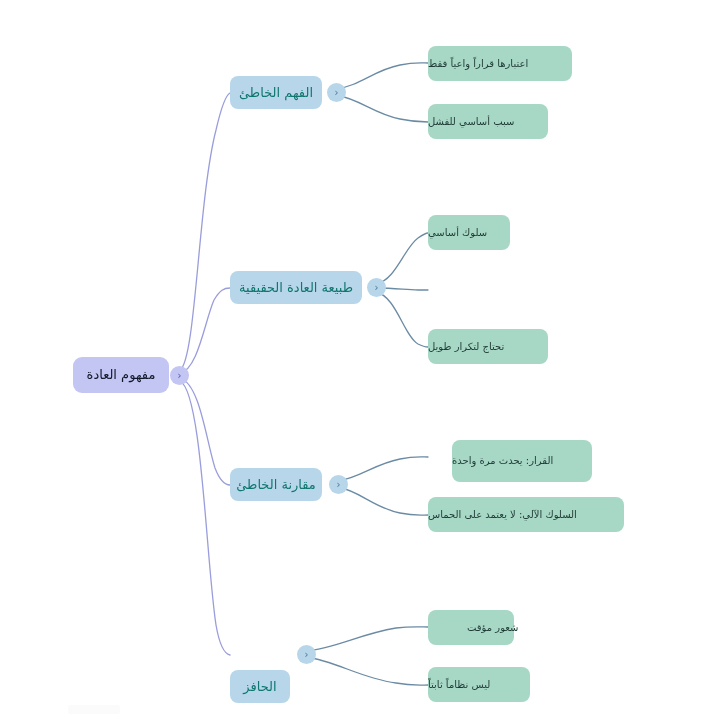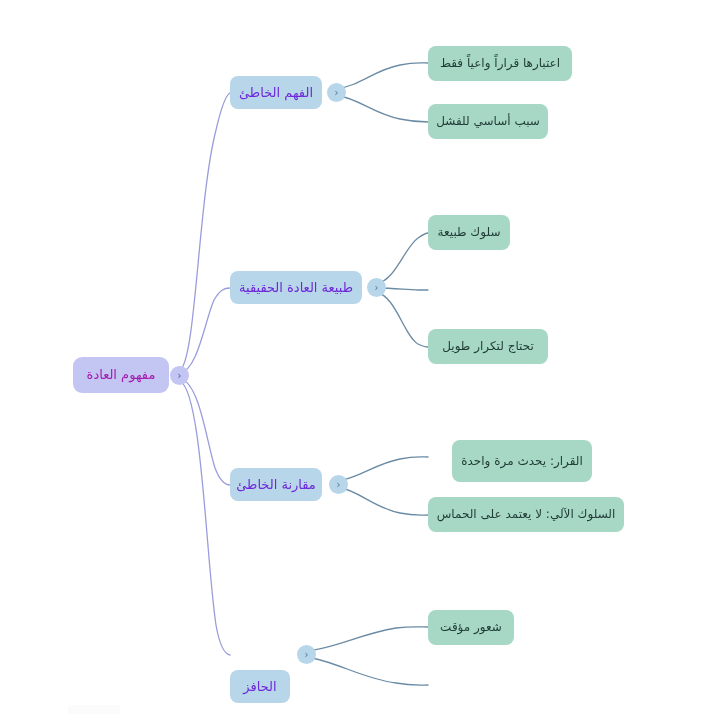--- a/index.html
+++ b/index.html
@@ -30,35 +30,36 @@
     justify-content: center;
     border-radius: 8px;
     direction: rtl;
     text-align: center;
     white-space: nowrap;
     line-height: 1.2;
     letter-spacing: 0;
   }
   .node-root {
     background: #c3c5f2;
-    color: #a21caf;
+    color: #0f172a;
     font-size: 13px;
     border-radius: 9px;
   }
   .node-branch {
     background: #b8d6ea;
-    color: #6d28d9;
+    color: #0f766e;
     font-size: 13px;
     border-radius: 8px;
   }
   .node-leaf {
     background: #a7d7c5;
     color: #1f3b36;
-    font-size: 12px;
+    font-size: 10px;
     border-radius: 8px;
+    justify-content: flex-end;
   }
   .toggle {
     position: absolute;
     box-sizing: border-box;
     width: 19px;
     height: 19px;
     border-radius: 50%;
     display: flex;
     align-items: center;
     justify-content: center;
@@ -138,21 +139,21 @@
     <span>سبب أساسي للفشل</span>
   </div>
 
   <div class="node node-branch" style="left:230px; top:271px; width:132px; height:33px;">
     <span>طبيعة العادة الحقيقية</span>
   </div>
   <div class="toggle toggle-branch" style="left:367px; top:278px;">
     <span class="chev">›</span>
   </div>
   <div class="node node-leaf" style="left:428px; top:215px; width:82px; height:35px;">
-    <span>سلوك طبيعة</span>
+    <span>سلوك أساسي</span>
   </div>
   <div class="node node-leaf" style="left:428px; top:329px; width:120px; height:35px;">
     <span>تحتاج لتكرار طويل</span>
   </div>
 
   <div class="node node-branch" style="left:230px; top:468px; width:92px; height:33px;">
     <span>مقارنة الخاطئ</span>
   </div>
   <div class="toggle toggle-branch" style="left:329px; top:475px;">
     <span class="chev">›</span>
@@ -163,19 +164,22 @@
   <div class="node node-leaf" style="left:428px; top:497px; width:196px; height:35px;">
     <span>السلوك الآلي: لا يعتمد على الحماس</span>
   </div>
 
   <div class="node node-branch" style="left:230px; top:670px; width:60px; height:33px;">
     <span>الحافز</span>
   </div>
   <div class="toggle toggle-branch" style="left:297px; top:645px;">
     <span class="chev">›</span>
   </div>
-  <div class="node node-leaf" style="left:428px; top:610px; width:86px; height:35px;">
+  <div class="node node-leaf" style="left:428px; top:610px; width:86px; height:35px;padding-left:39px;">
     <span>شعور مؤقت</span>
+  </div>
+  <div class="node node-leaf" style="left:428px; top:667px; width:102px; height:35px;">
+    <span>ليس نظاماً ثابتاً</span>
   </div>
 
   <div class="watermark"></div>
 
 </div>
 
 </body></html>

